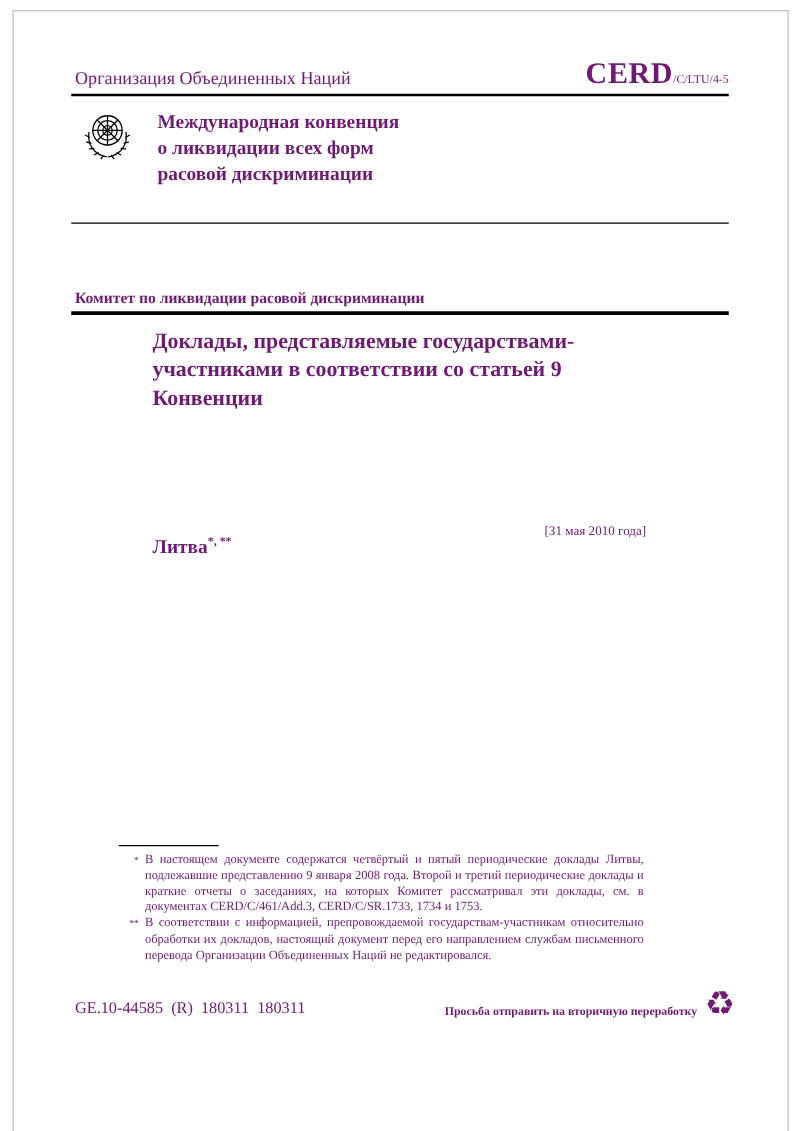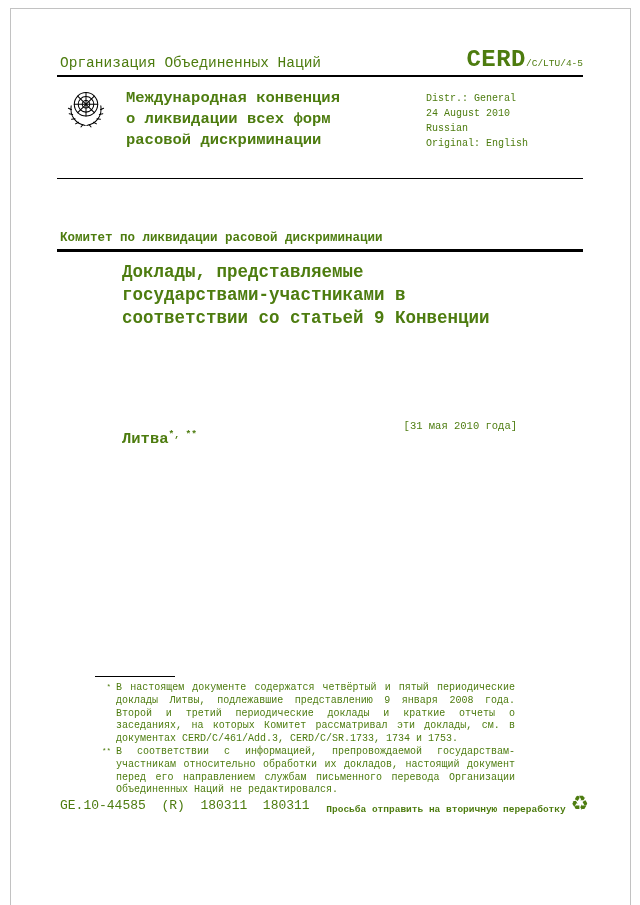--- a/index.html
+++ b/index.html
@@ -5,22 +5,22 @@
   html, body {
     margin: 0;
     padding: 0;
     background: #ffffff;
   }
   .page {
     position: relative;
     width: 640px;
     height: 905px;
     background: #ffffff;
-    font-family: Liberation Mono, monospace;
-    color: #4d7c0f;
+    font-family: Liberation Serif, serif;
+    color: #701a75;
     overflow: hidden;
   }
   .page-frame {
     position: absolute;
     top: 8px; left: 10px; right: 9px; bottom: 0px;
     border: 1px solid #c2c2c2;
     border-bottom: none;
     pointer-events: none;
   }
 
@@ -209,26 +209,20 @@
         <path d="M13.5,33 l-4,-2 M15,39 l-4.5,-1 M18,44.5 l-4.5,0.5 M22.5,49 l-4,2 M28,52 l-2.5,3"></path>
         <path d="M50.5,33 l4,-2 M49,39 l4.5,-1 M46,44.5 l4.5,0.5 M41.5,49 l4,2 M36,52 l2.5,3"></path>
       </g>
     </svg>
   </div>
   <div class="conv-title">
     <div>Международная конвенция</div>
     <div>о ликвидации всех форм</div>
     <div>расовой дискриминации</div>
   </div>
-  <div class="distr-block">
-    <div>Distr.: General</div>
-    <div>24 August 2010</div>
-    <div>Russian</div>
-    <div>Original: English</div>
-  </div>
   <div class="rule-2"></div>
 
   <div class="committee">Комитет по ликвидации расовой дискриминации</div>
   <div class="rule-3"></div>
 
   <div class="main-title">Доклады, представляемые государствами-участниками в соответствии со статьей 9 Конвенции</div>
   <div class="country-line">
     <span>Литва</span><sup>*, **</sup>
   </div>
   <div class="received-date">[31 мая 2010 года]</div>

